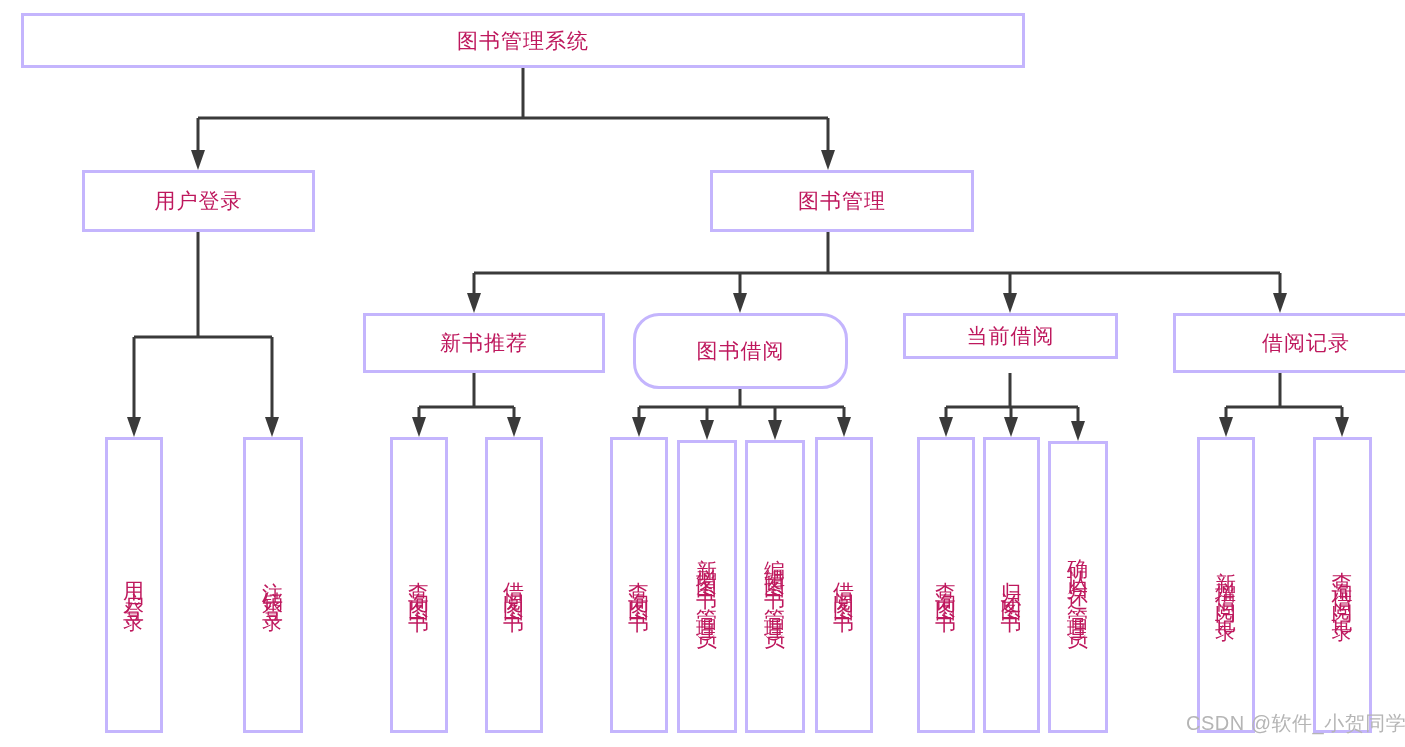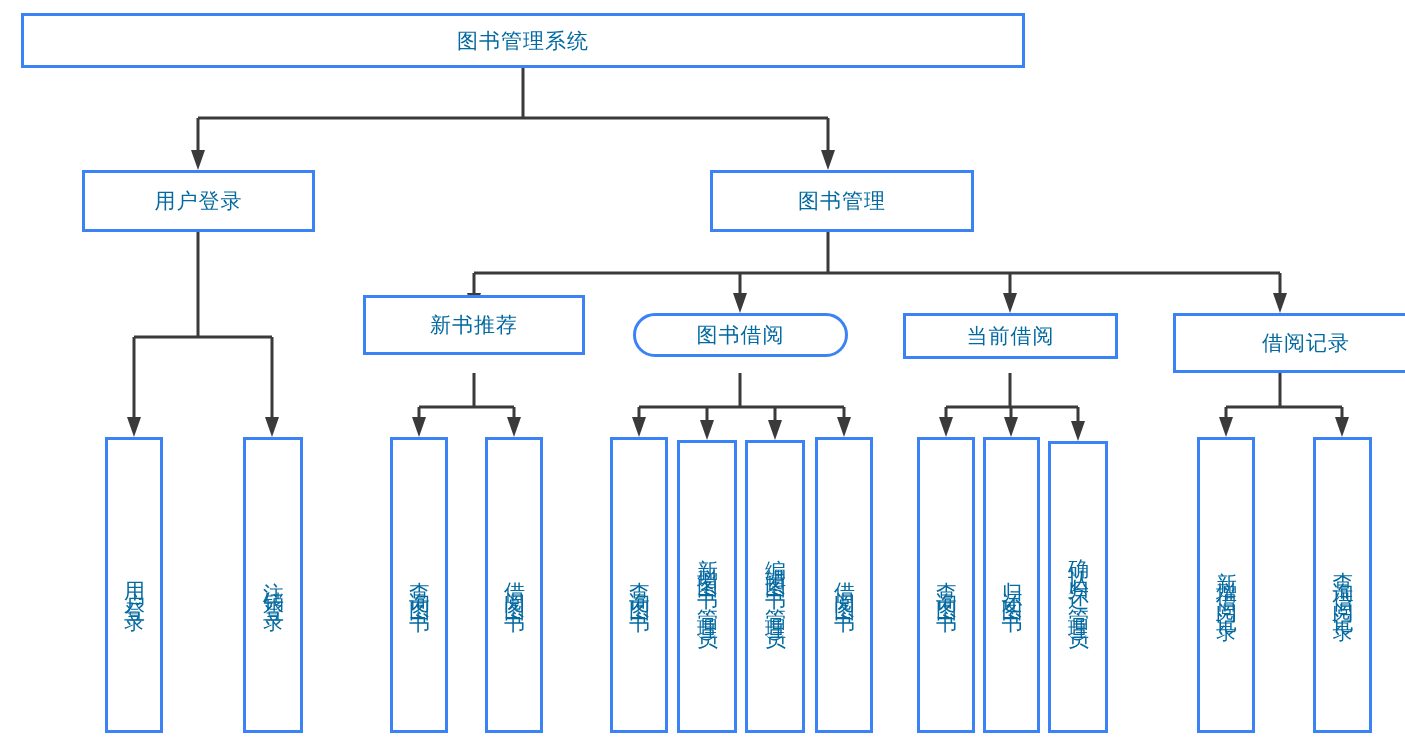--- a/index.html
+++ b/index.html
@@ -13,28 +13,27 @@
   }
   .connectors {
     position: absolute;
     left: 0; top: 0;
     width: 1405px; height: 747px;
     pointer-events: none;
   }
   .node {
     position: absolute;
     box-sizing: border-box;
-    border: 3px solid #3b82f6;
+    border: 3px solid #c4b5fd;
     background: #ffffff;
     display: flex;
     align-items: center;
     justify-content: center;
-    color: #0369a1;
+    color: #be185d;
     z-index: 2;
-    font-family: Liberation Serif, serif;
   }
   .node.h span {
     font-size: 21px;
     letter-spacing: 1px;
     white-space: nowrap;
   }
   .node.leaf span {
     writing-mode: vertical-rl;
     text-orientation: mixed;
     font-size: 21px;
@@ -94,24 +93,24 @@
     <span>图书管理系统</span>
   </div>
 
   <div class="node h" style="left:82px; top:170px; width:233px; height:62px;">
     <span>用户登录</span>
   </div>
   <div class="node h" style="left:710px; top:170px; width:264px; height:62px;">
     <span>图书管理</span>
   </div>
 
-  <div class="node h" style="left:363px; top:295px; width:222px; height:60px;">
+  <div class="node h" style="left:363px; top:313px; width:242px; height:60px;">
     <span>新书推荐</span>
   </div>
-  <div class="node h" style="left:633px; top:313px; width:215px; height:44px;border-radius:26px;">
+  <div class="node h" style="left:633px; top:313px; width:215px; height:76px;border-radius:26px;">
     <span>图书借阅</span>
   </div>
   <div class="node h" style="left:903px; top:313px; width:215px; height:46px;">
     <span>当前借阅</span>
   </div>
   <div class="node h" style="left:1173px; top:313px; width:240px; height:60px;padding-left:26px;">
     <span>借阅记录</span>
   </div>
 
   <div class="node leaf" style="left:105px; top:437px; width:58px; height:296px;">
@@ -151,14 +150,15 @@
     <span>确认归还（管理员）</span>
   </div>
 
   <div class="node leaf" style="left:1197px; top:437px; width:58px; height:296px;">
     <span>新增借阅记录</span>
   </div>
   <div class="node leaf" style="left:1313px; top:437px; width:59px; height:296px;">
     <span>查询借阅记录</span>
   </div>
 
+  <div class="watermark">CSDN @软件_小贺同学</div>
 
 </div>
 
 </body></html>

